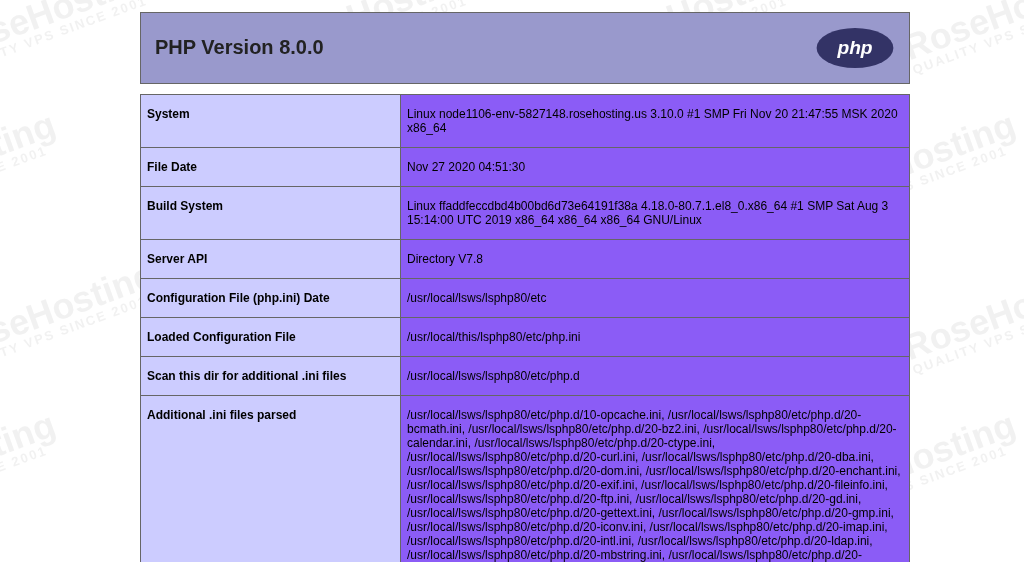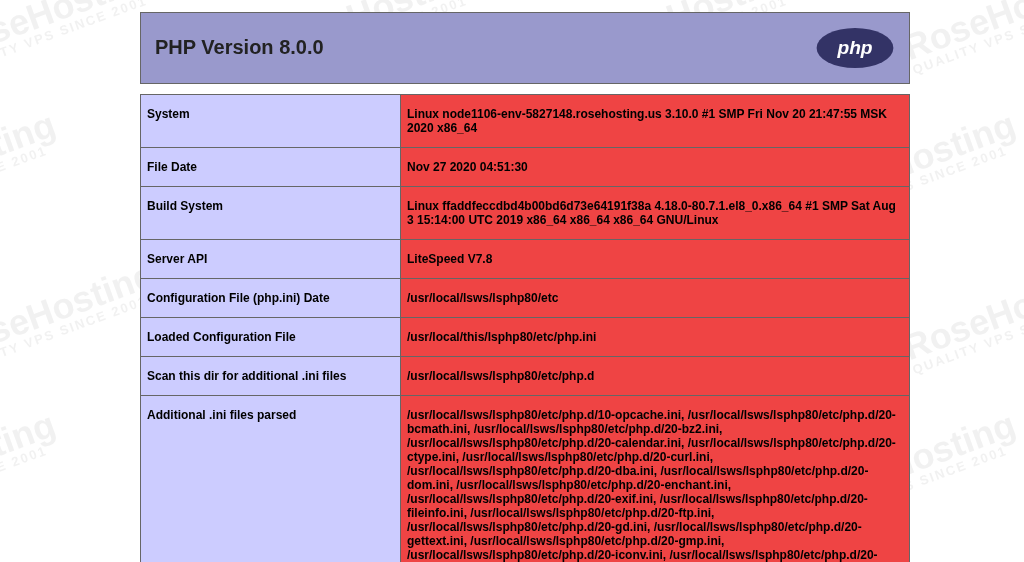--- a/index.html
+++ b/index.html
@@ -71,23 +71,22 @@
       padding: 12px 6px;
       vertical-align: top;
       font-size: 12px;
     }
     td.e {
       background: #ccccff;
       font-weight: bold;
       width: 260px;
     }
     td.v {
-      background: #ef4444;
+      background: #8b5cf6;
       word-break: break-word;
-      font-weight: bold;
     }
   </style>
 </head>
 <body>
 
 <div class="watermark" id="watermark">
     <div class="watermark-text" style="left: -60px; top: -10px;"><span>RoseHosting</span><span class="watermark-sub">QUALITY VPS SINCE 2001</span></div>
     <div class="watermark-text" style="left: 260px; top: -10px;"><span>RoseHosting</span><span class="watermark-sub">QUALITY VPS SINCE 2001</span></div>
     <div class="watermark-text" style="left: 580px; top: -10px;"><span>RoseHosting</span><span class="watermark-sub">QUALITY VPS SINCE 2001</span></div>
     <div class="watermark-text" style="left: 900px; top: -10px;"><span>RoseHosting</span><span class="watermark-sub">QUALITY VPS SINCE 2001</span></div>
@@ -123,21 +122,21 @@
           <tr>
             <td class="e">File Date</td>
             <td class="v">Nov 27 2020 04:51:30</td>
           </tr>
           <tr>
             <td class="e">Build System</td>
             <td class="v">Linux ffaddfeccdbd4b00bd6d73e64191f38a 4.18.0-80.7.1.el8_0.x86_64 #1 SMP Sat Aug 3 15:14:00 UTC 2019 x86_64 x86_64 x86_64 GNU/Linux</td>
           </tr>
           <tr>
             <td class="e">Server API</td>
-            <td class="v">LiteSpeed V7.8</td>
+            <td class="v">Directory V7.8</td>
           </tr>
           <tr>
             <td class="e">Configuration File (php.ini) Date</td>
             <td class="v">/usr/local/lsws/lsphp80/etc</td>
           </tr>
           <tr>
             <td class="e">Loaded Configuration File</td>
             <td class="v">/usr/local/this/lsphp80/etc/php.ini</td>
           </tr>
           <tr>

